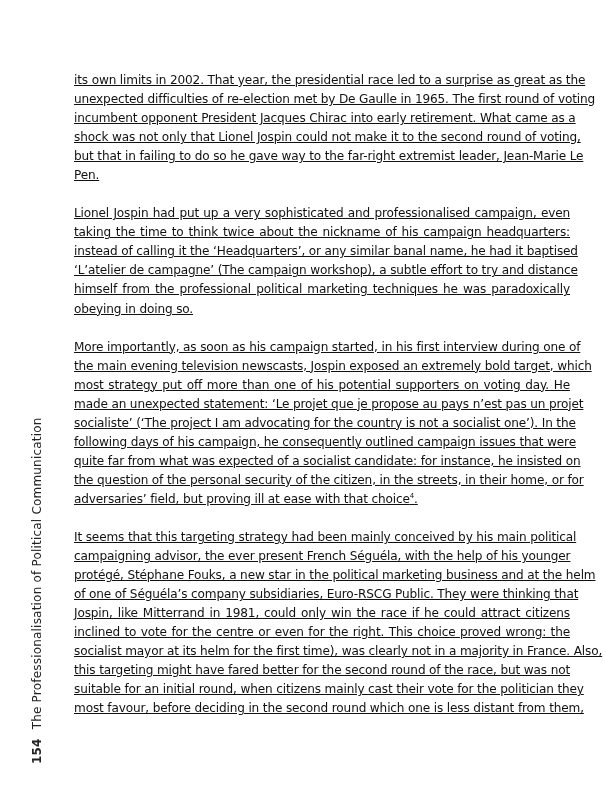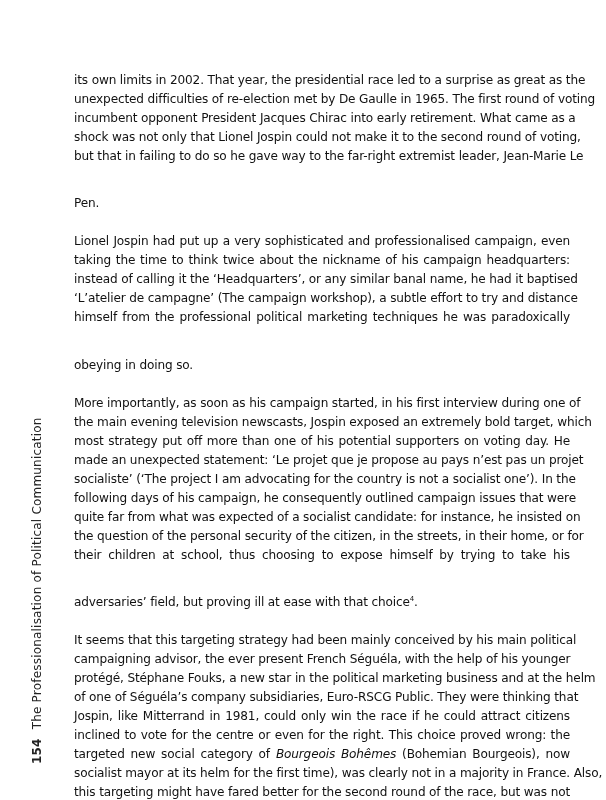--- a/index.html
+++ b/index.html
@@ -6,23 +6,23 @@
   body {
     width: 606px; height: 800px; background: #ffffff; position: relative; overflow: hidden;
     font-family: "DejaVu Sans", sans-serif; color: #111111;
   }
   .page { position: absolute; left: 0; top: 0; width: 606px; height: 800px; background: #fff; }
   .text-column {
     position: absolute; left: 74px; top: 71px; width: 496px;
     font-size: 12.1px; line-height: 19.05px; text-align: justify;
     letter-spacing: -0.15px; word-spacing: 0px;
   }
-  .text-column p { margin: 0 0 19px 0; }
+  .text-column p { margin: 0 0 19px 0; text-decoration: underline; }
   .line { display: block; text-align: justify; text-align-last: justify; white-space: nowrap; height: 19.05px; }
-  .line.last { text-align-last: left; margin-top: 28px; }
+  .line.last { text-align-last: left; }
   .running-head {
     position: absolute; left: 30px; top: 764px;
     transform: rotate(-90deg); transform-origin: left top;
     white-space: nowrap; font-size: 12px; color: #222;
     letter-spacing: 0.2px;
   }
   .page-number { font-weight: bold; margin-right: 5px; }
   sup { font-size: 7px; line-height: 0; vertical-align: super; }
   em { font-style: italic; }
 </style>
@@ -58,32 +58,30 @@
 
     <p>
       <span class="line">More importantly, as soon as his campaign started, in his first interview during one of</span>
       <span class="line">the main evening television newscasts, Jospin exposed an extremely bold target, which</span>
       <span class="line">most strategy put off more than one of his potential supporters on voting day. He</span>
       <span class="line">made an unexpected statement: ‘Le projet que je propose au pays n’est pas un projet</span>
       <span class="line">socialiste’ (‘The project I am advocating for the country is not a socialist one’). In the</span>
       <span class="line">following days of his campaign, he consequently outlined campaign issues that were</span>
       <span class="line">quite far from what was expected of a socialist candidate: for instance, he insisted on</span>
       <span class="line">the question of the personal security of the citizen, in the streets, in their home, or for</span>
-      <span class="line">their children at school, thus choosing to expose himself by trying to take his</span>
       <span class="line last"><span>adversaries’ field, but proving ill at ease with that choice</span><sup>4</sup><span>.</span></span>
     </p>
 
     <p>
       <span class="line">It seems that this targeting strategy had been mainly conceived by his main political</span>
       <span class="line">campaigning advisor, the ever present French Séguéla, with the help of his younger</span>
       <span class="line">protégé, Stéphane Fouks, a new star in the political marketing business and at the helm</span>
       <span class="line">of one of Séguéla’s company subsidiaries, Euro-RSCG Public. They were thinking that</span>
       <span class="line">Jospin, like Mitterrand in 1981, could only win the race if he could attract citizens</span>
       <span class="line">inclined to vote for the centre or even for the right. This choice proved wrong: the</span>
-      <span class="line"><span>targeted new social category of </span><em>Bourgeois Bohêmes</em><span> (Bohemian Bourgeois), now</span></span>
       <span class="line">socialist mayor at its helm for the first time), was clearly not in a majority in France. Also,</span>
       <span class="line">this targeting might have fared better for the second round of the race, but was not</span>
       <span class="line">suitable for an initial round, when citizens mainly cast their vote for the politician they</span>
       <span class="line">most favour, before deciding in the second round which one is less distant from them,</span>
 
     </p>
 
   </div>
 </div>
 

